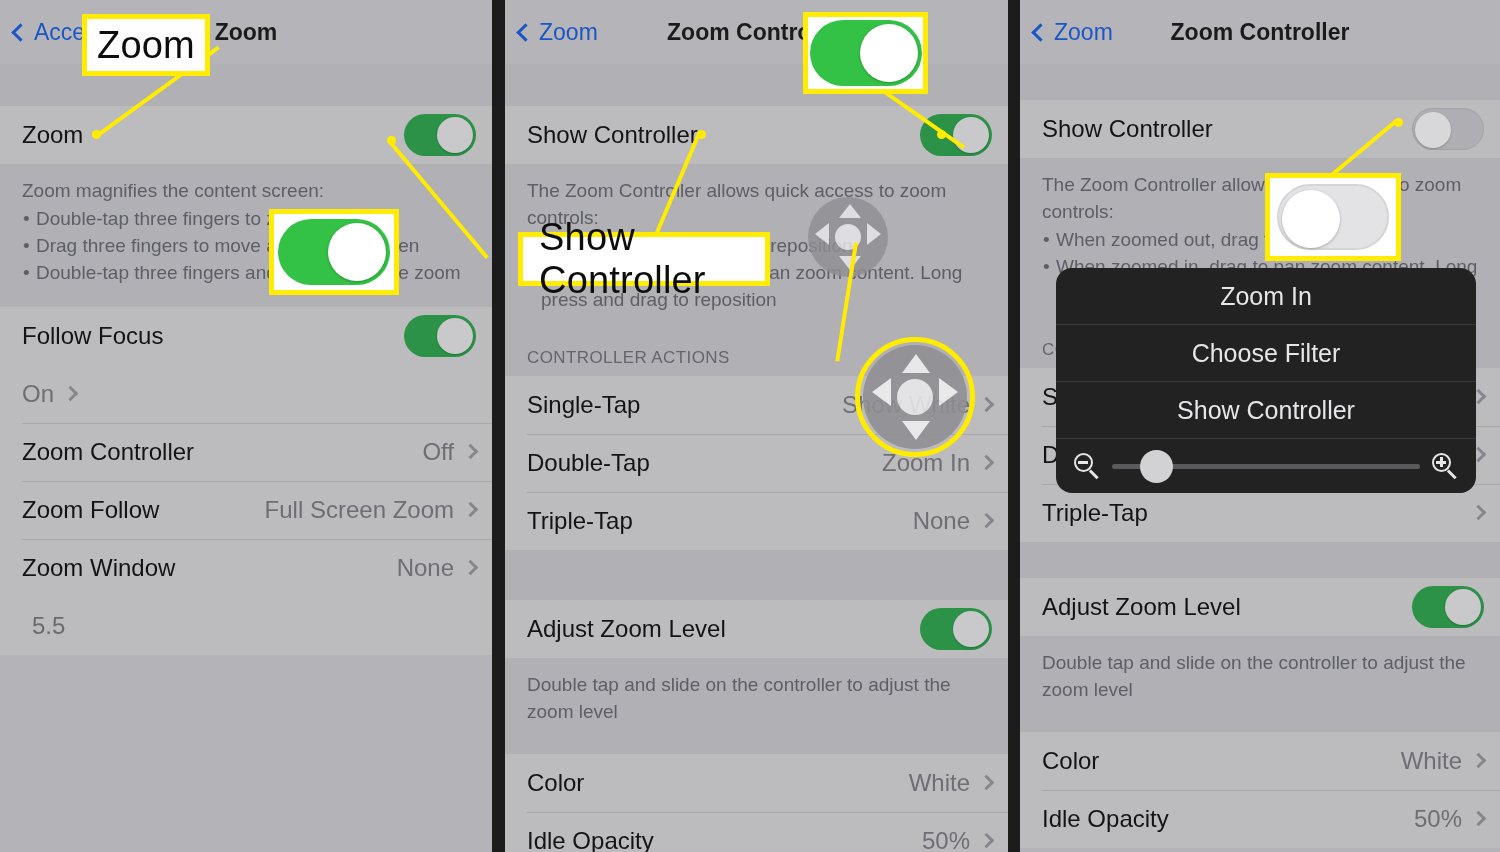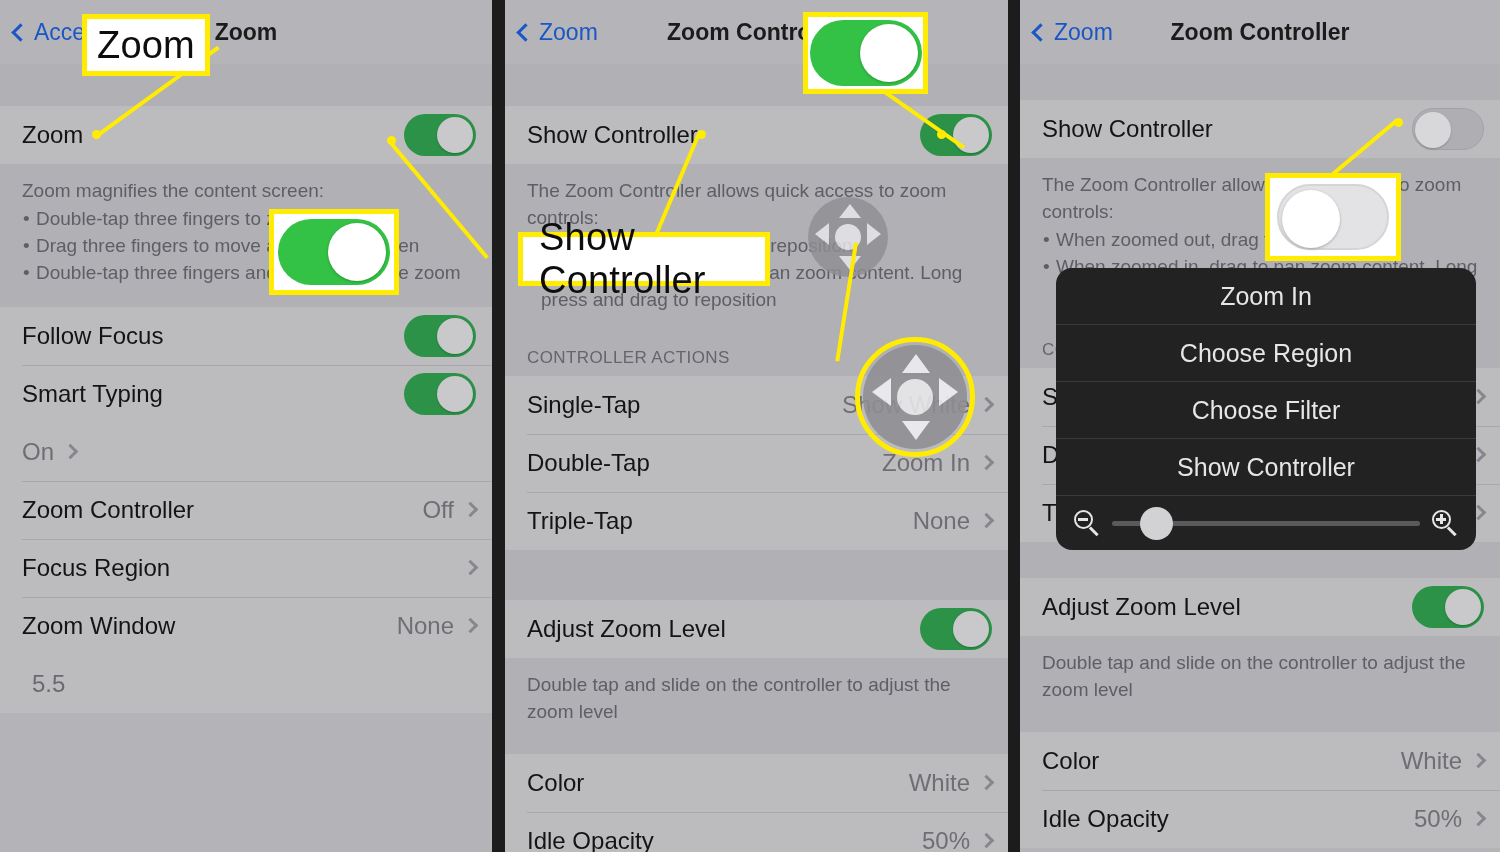--- a/index.html
+++ b/index.html
@@ -149,46 +149,41 @@
       </div>
     </div>
 
     <div class="group">
       <div class="row">
         <span class="row-label">Follow Focus</span>
         <span class="sw on">
             <span class="knob"></span>
           </span>
       </div>
-      <div class="row">
-        <span class="row-label">Smart Typing</span>
-        <span class="sw on">
-            <span class="knob"></span>
-          </span>
-      </div>
     </div>
 
 
     <div class="group">
       <div class="row">
         <span class="row-right">
           <span class="row-value">On</span>
           <span class="chev-right"></span>
         </span>
       </div>
       <div class="row">
         <span class="row-label">Zoom Controller</span>
         <span class="row-right">
           <span class="row-value">Off</span>
           <span class="chev-right"></span>
         </span>
       </div>
       <div class="row">
-        <span class="row-label">Focus Region</span>
-        <span class="row-right">
+        <span class="row-label">Zoom Follow</span>
+        <span class="row-right">
+          <span class="row-value">Full Screen Zoom</span>
           <span class="chev-right"></span>
         </span>
       </div>
       <div class="row">
         <span class="row-label">Zoom Window</span>
         <span class="row-right">
           <span class="row-value">None</span>
           <span class="chev-right"></span>
         </span>
       </div>
@@ -406,21 +401,20 @@
         <span class="row-label">Idle Opacity</span>
         <span class="row-right">
           <span class="row-value">50%</span>
           <span class="chev-right"></span>
         </span>
       </div>
     </div>
 
     <div class="popup" style="left:36px; top:268px; width:420px;">
       <div class="popup-item">Zoom In</div>
-      <div class="popup-item">Choose Region</div>
       <div class="popup-item">Choose Filter</div>
       <div class="popup-item">Show Controller</div>
       <div class="popup-slider">
         <span class="magnifier">
           <span class="lens"></span>
           <span class="handle"></span>
           <span class="pm"></span>
         </span>
         <span class="track">
           <span class="knob"></span>

